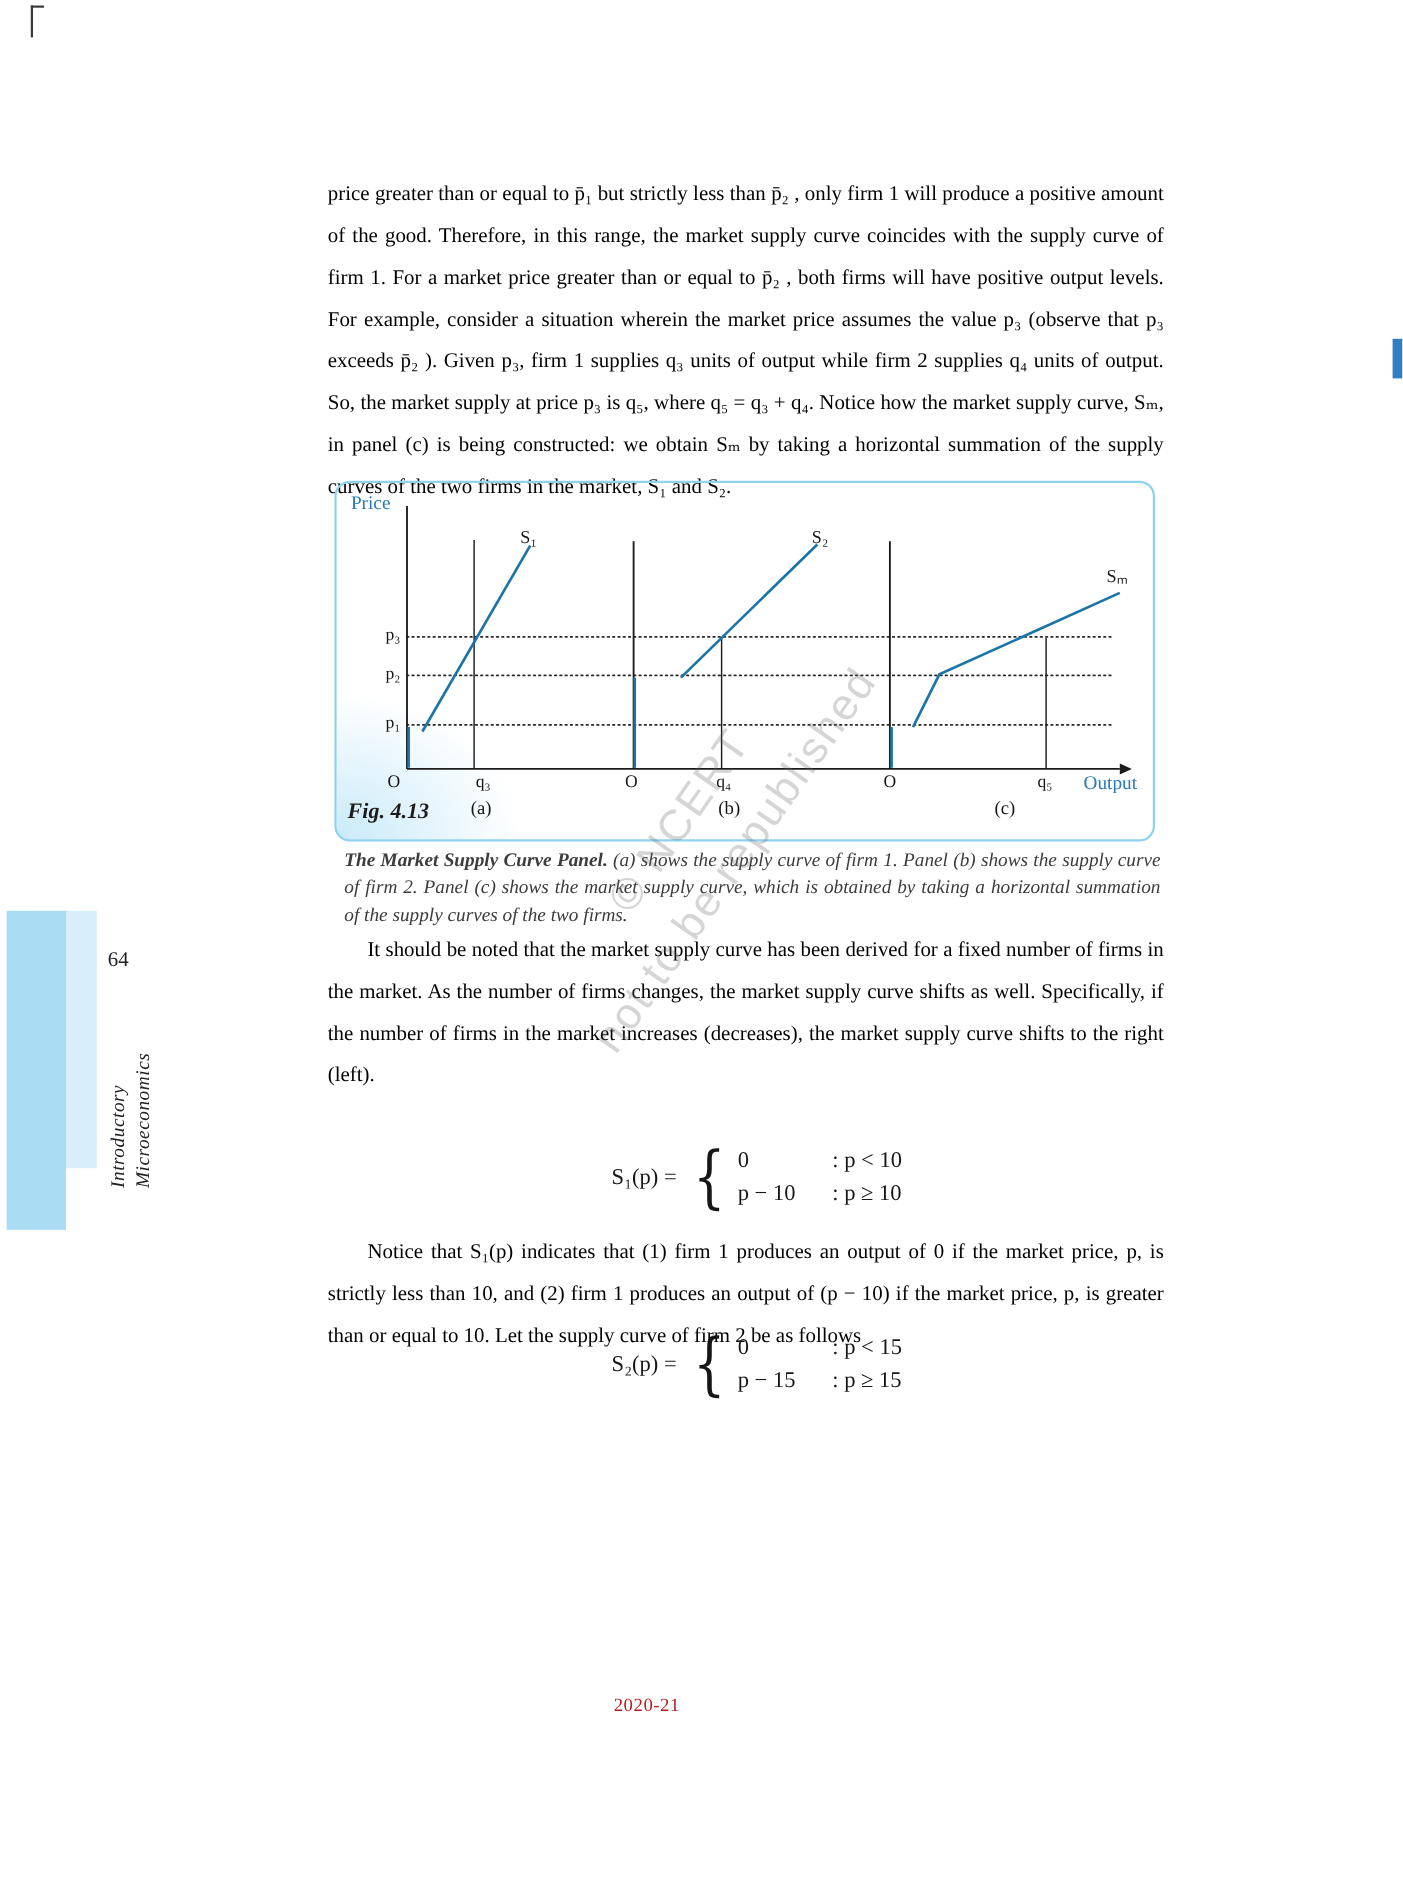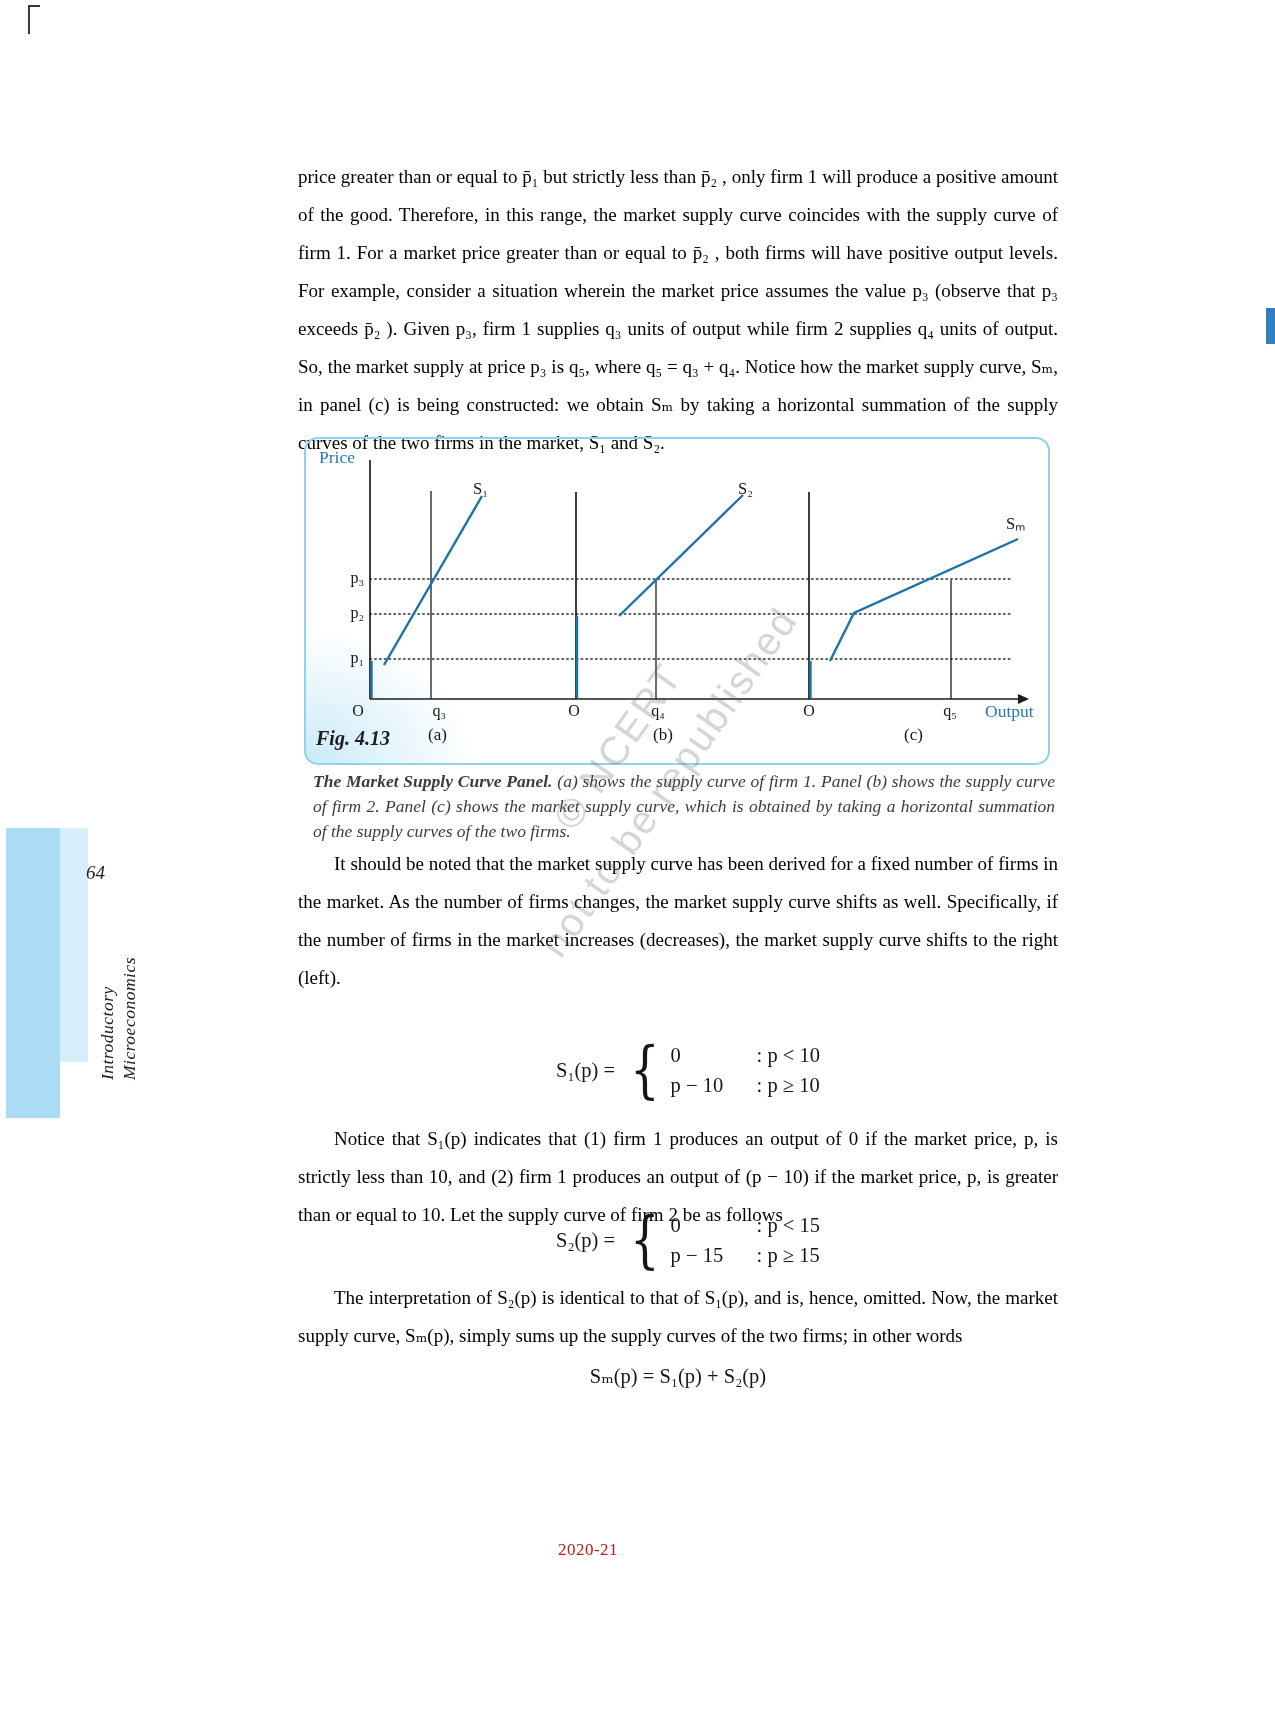--- a/index.html
+++ b/index.html
@@ -50,21 +50,21 @@
   .eq .brace { font-size: 62px; font-weight: normal; line-height: 60px; transform: scaleX(0.75);
                margin-right: 6px; color: #161616; font-family: "DejaVu Serif", serif; }
   .eq .cases { display: flex; flex-direction: column; gap: 7px; }
   .eq .case { display: flex; }
   .eq .case .val { width: 86px; }
   .eq3 { position: absolute; left: 298px; width: 760px; top: 1364px; text-align: center; font-size: 20.5px; }
 
   
   .sidebar-bar1 { position: absolute; left: 6px; top: 828px; width: 54px; height: 290px; background: #aadcf4; }
   .sidebar-bar2 { position: absolute; left: 60px; top: 828px; width: 28px; height: 234px; background: #d8effb; }
-  .page-num { position: absolute; left: 86px; top: 862px; font-style: italic; font-size: 19px; color: #222; }
+  .page-num { position: absolute; left: 98px; top: 862px; font-size: 19px; color: #222; }
   .sidebar-title { position: absolute; left: 96px; top: 1080px; width: 225px; transform: rotate(-90deg);
                    transform-origin: 0 0; font-style: italic; font-size: 17.5px; line-height: 22px;
                    letter-spacing: 0.5px; color: #222; }
   .footer { position: absolute; left: 298px; width: 580px; top: 1540px; text-align: center;
             font-size: 17px; letter-spacing: 0.5px; color: #b91c1c; }
 </style>
 </head>
 <body>
 
 <div class="page">
@@ -156,23 +156,21 @@
           <span class="val">0</span>
           <span class="cond">: p &lt; 15</span>
         </span>
       <span class="case">
           <span class="val">p − 15</span>
           <span class="cond">: p ≥ 15</span>
         </span>
     </span>
   </div>
 
-  <div class="para indent" style="top:1279px;">The interpretation of S₂(p) is identical to that of S₁(p), and is, hence, omitted. Now, the market supply curve, Sₘ(p), simply sums up the supply curves of the two firms; in other words</div>
 
-  <div class="eq3">Sₘ(p) = S₁(p) + S₂(p)</div>
 
   <div class="sidebar-bar1"></div>
   <div class="sidebar-bar2"></div>
   <div class="page-num">64</div>
   <div class="sidebar-title">
     <div>Introductory</div>
     <div>Microeconomics</div>
   </div>
 
   <div class="footer">2020-21</div>

